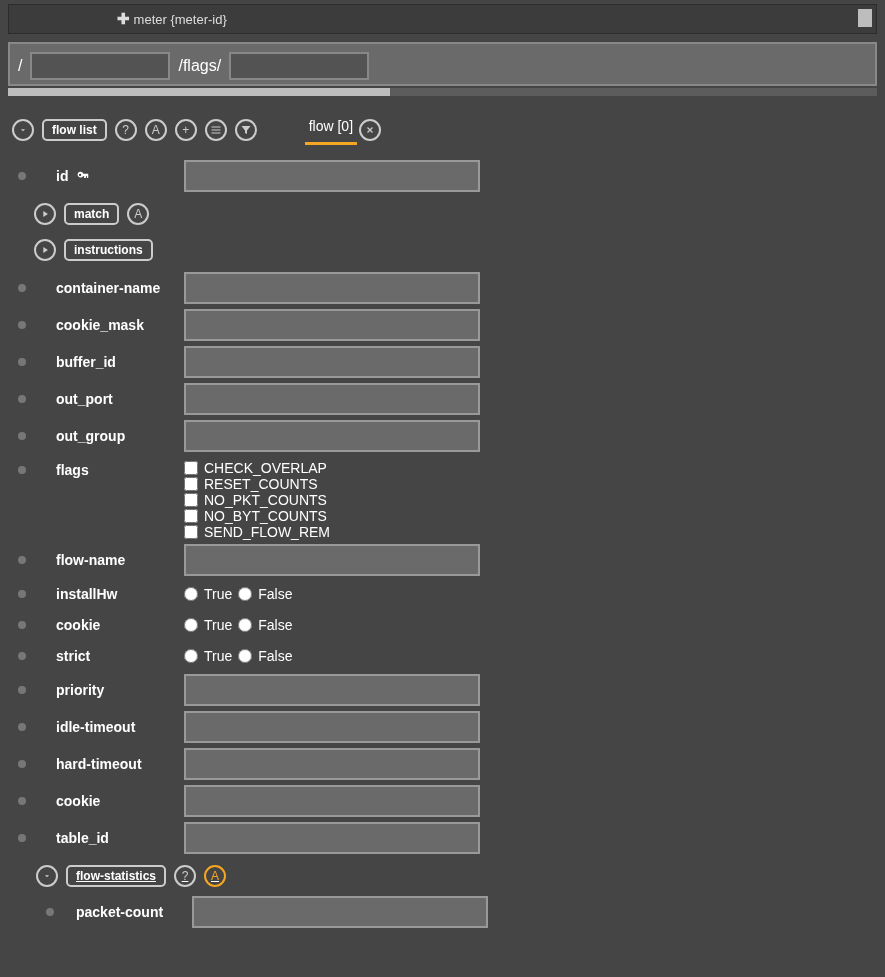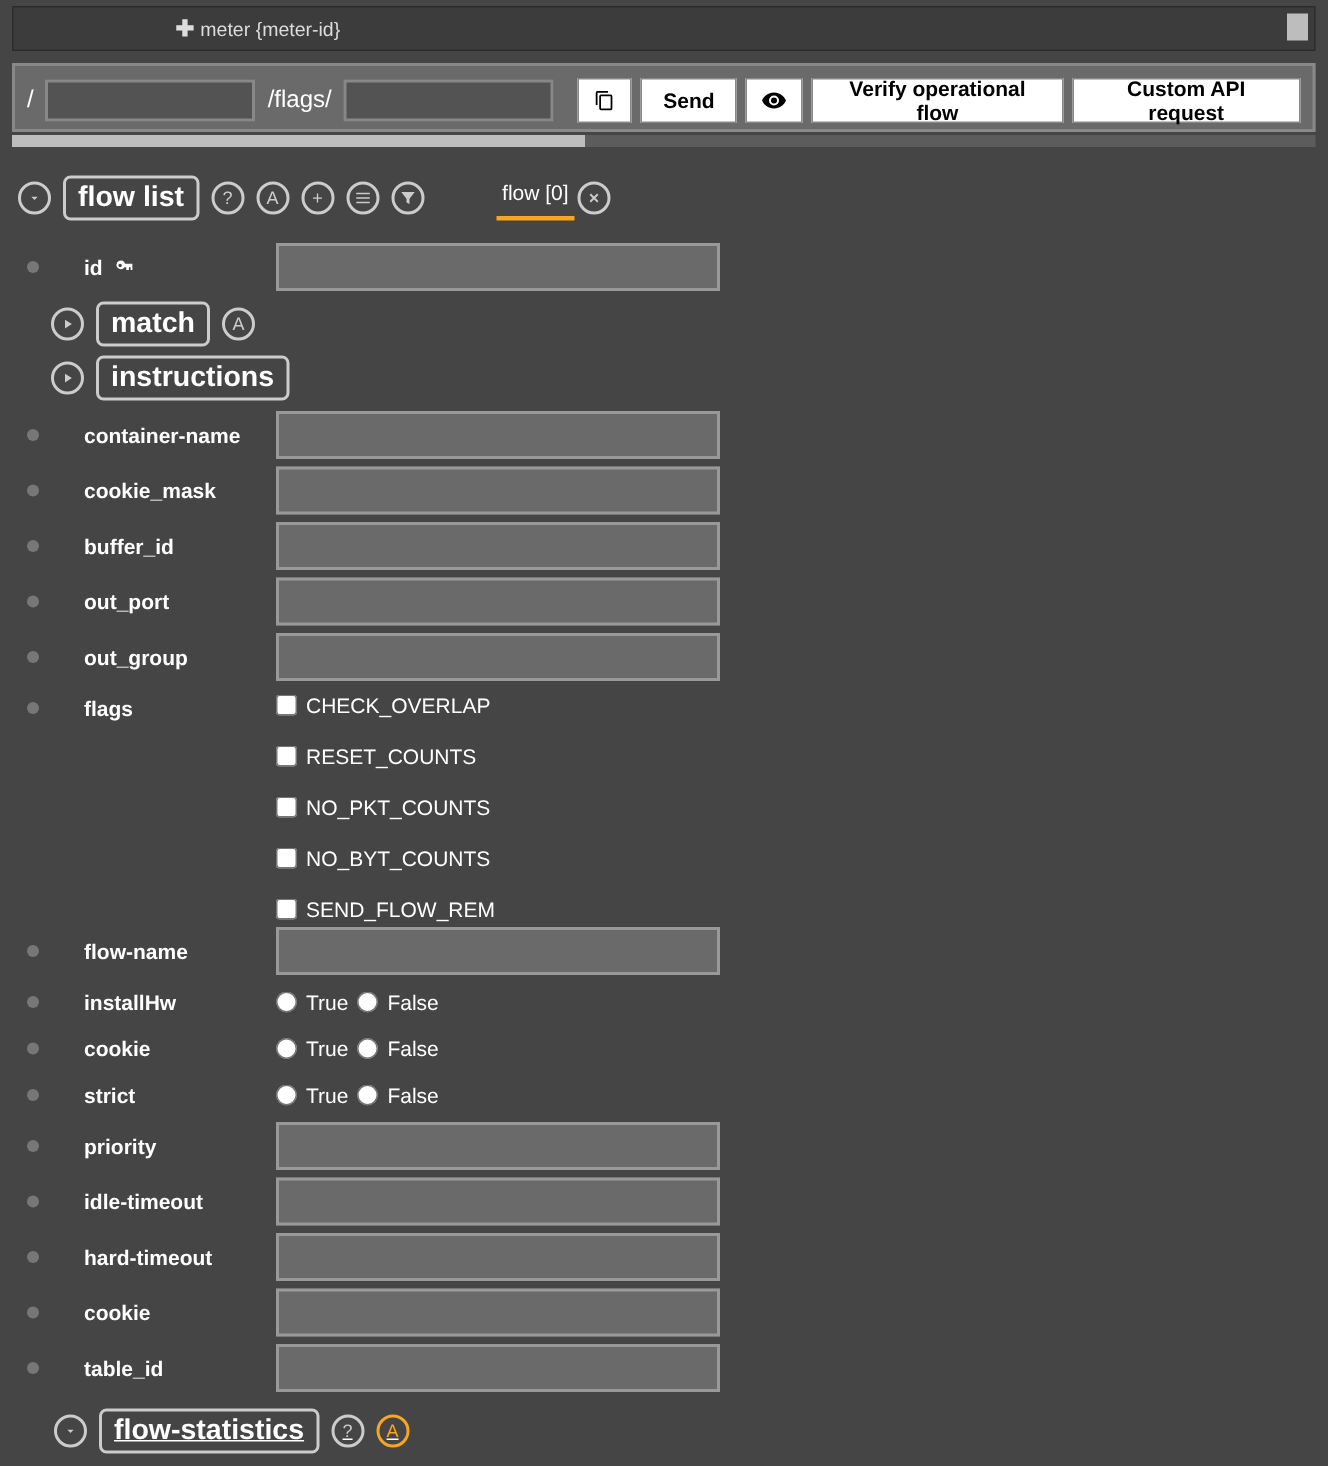--- a/index.html
+++ b/index.html
@@ -105,21 +105,21 @@
     justify-content: center;
     font-size: 12px;
     color: #ccc;
     cursor: pointer;
   }
   .circ.orange { border-color: #f5a623; color: #f5a623; }
   .pill {
     border: 2px solid #ccc;
     border-radius: 5px;
     padding: 2px 8px;
-    font-size: 19px;
+    font-size: 12px;
     font-weight: bold;
     color: #fff;
     cursor: pointer;
   }
   .tab-label {
     color: #fff;
     font-size: 14px;
     padding: 4px 4px 8px 4px;
     border-bottom: 3px solid #f5a623;
   }
@@ -182,21 +182,21 @@
     align-items: center;
     justify-content: center;
     cursor: pointer;
   }
   .expand-row .play svg { fill: #ccc; }
   .chevron-down svg { fill: #ccc; }
 
   .checkbox-col {
     display: flex;
     flex-direction: column;
-    gap: 18px;
+    gap: 0;
   }
   .checkbox-row {
     display: flex;
     align-items: center;
     gap: 6px;
     font-size: 14px;
   }
   input[type="checkbox"], input[type="radio"] {
     width: 14px; height: 14px;
     accent-color: #888;
@@ -222,35 +222,20 @@
     <span>meter {meter-id}</span>
   </div>
   <div class="scroll-thumb"></div>
 </div>
 
 <div class="path-bar">
   <span class="slash">/</span>
   <input class="path-input p1" value="" style="">
   <span class="slash">/flags/</span>
   <input class="path-input p2" value="" style="">
-  <div class="btn-group">
-    <button class="btn icon-btn">
-      <svg width="14" height="14" viewBox="0 0 24 24">
-          <path d="M16 1H4a2 2 0 0 0-2 2v14h2V3h12V1zm3 4H8a2 2 0 0 0-2 2v14a2 2 0 0 0 2 2h11a2 2 0 0 0 2-2V7a2 2 0 0 0-2-2zm0 16H8V7h11v14z"></path>
-        </svg>
-    </button>
-    <button class="btn">Send</button>
-    <button class="btn icon-btn">
-      <svg width="16" height="16" viewBox="0 0 24 24">
-          <path d="M12 4C6 4 1.7 8.1 0 12c1.7 3.9 6 8 12 8s10.3-4.1 12-8c-1.7-3.9-6-8-12-8zm0 13a5 5 0 1 1 0-10 5 5 0 0 1 0 10zm0-8a3 3 0 1 0 0 6 3 3 0 0 0 0-6z"></path>
-        </svg>
-    </button>
-    <button class="btn">Verify operational flow</button>
-    <button class="btn">Custom API request</button>
-  </div>
 </div>
 <div class="progress-track">
   <div class="progress-fill"></div>
 </div>
 
 <div class="tree-header">
   <span class="circ chevron-down">
     <svg width="10" height="10" viewBox="0 0 24 24">
         <path d="M7 10l5 5 5-5z"></path>
       </svg>

